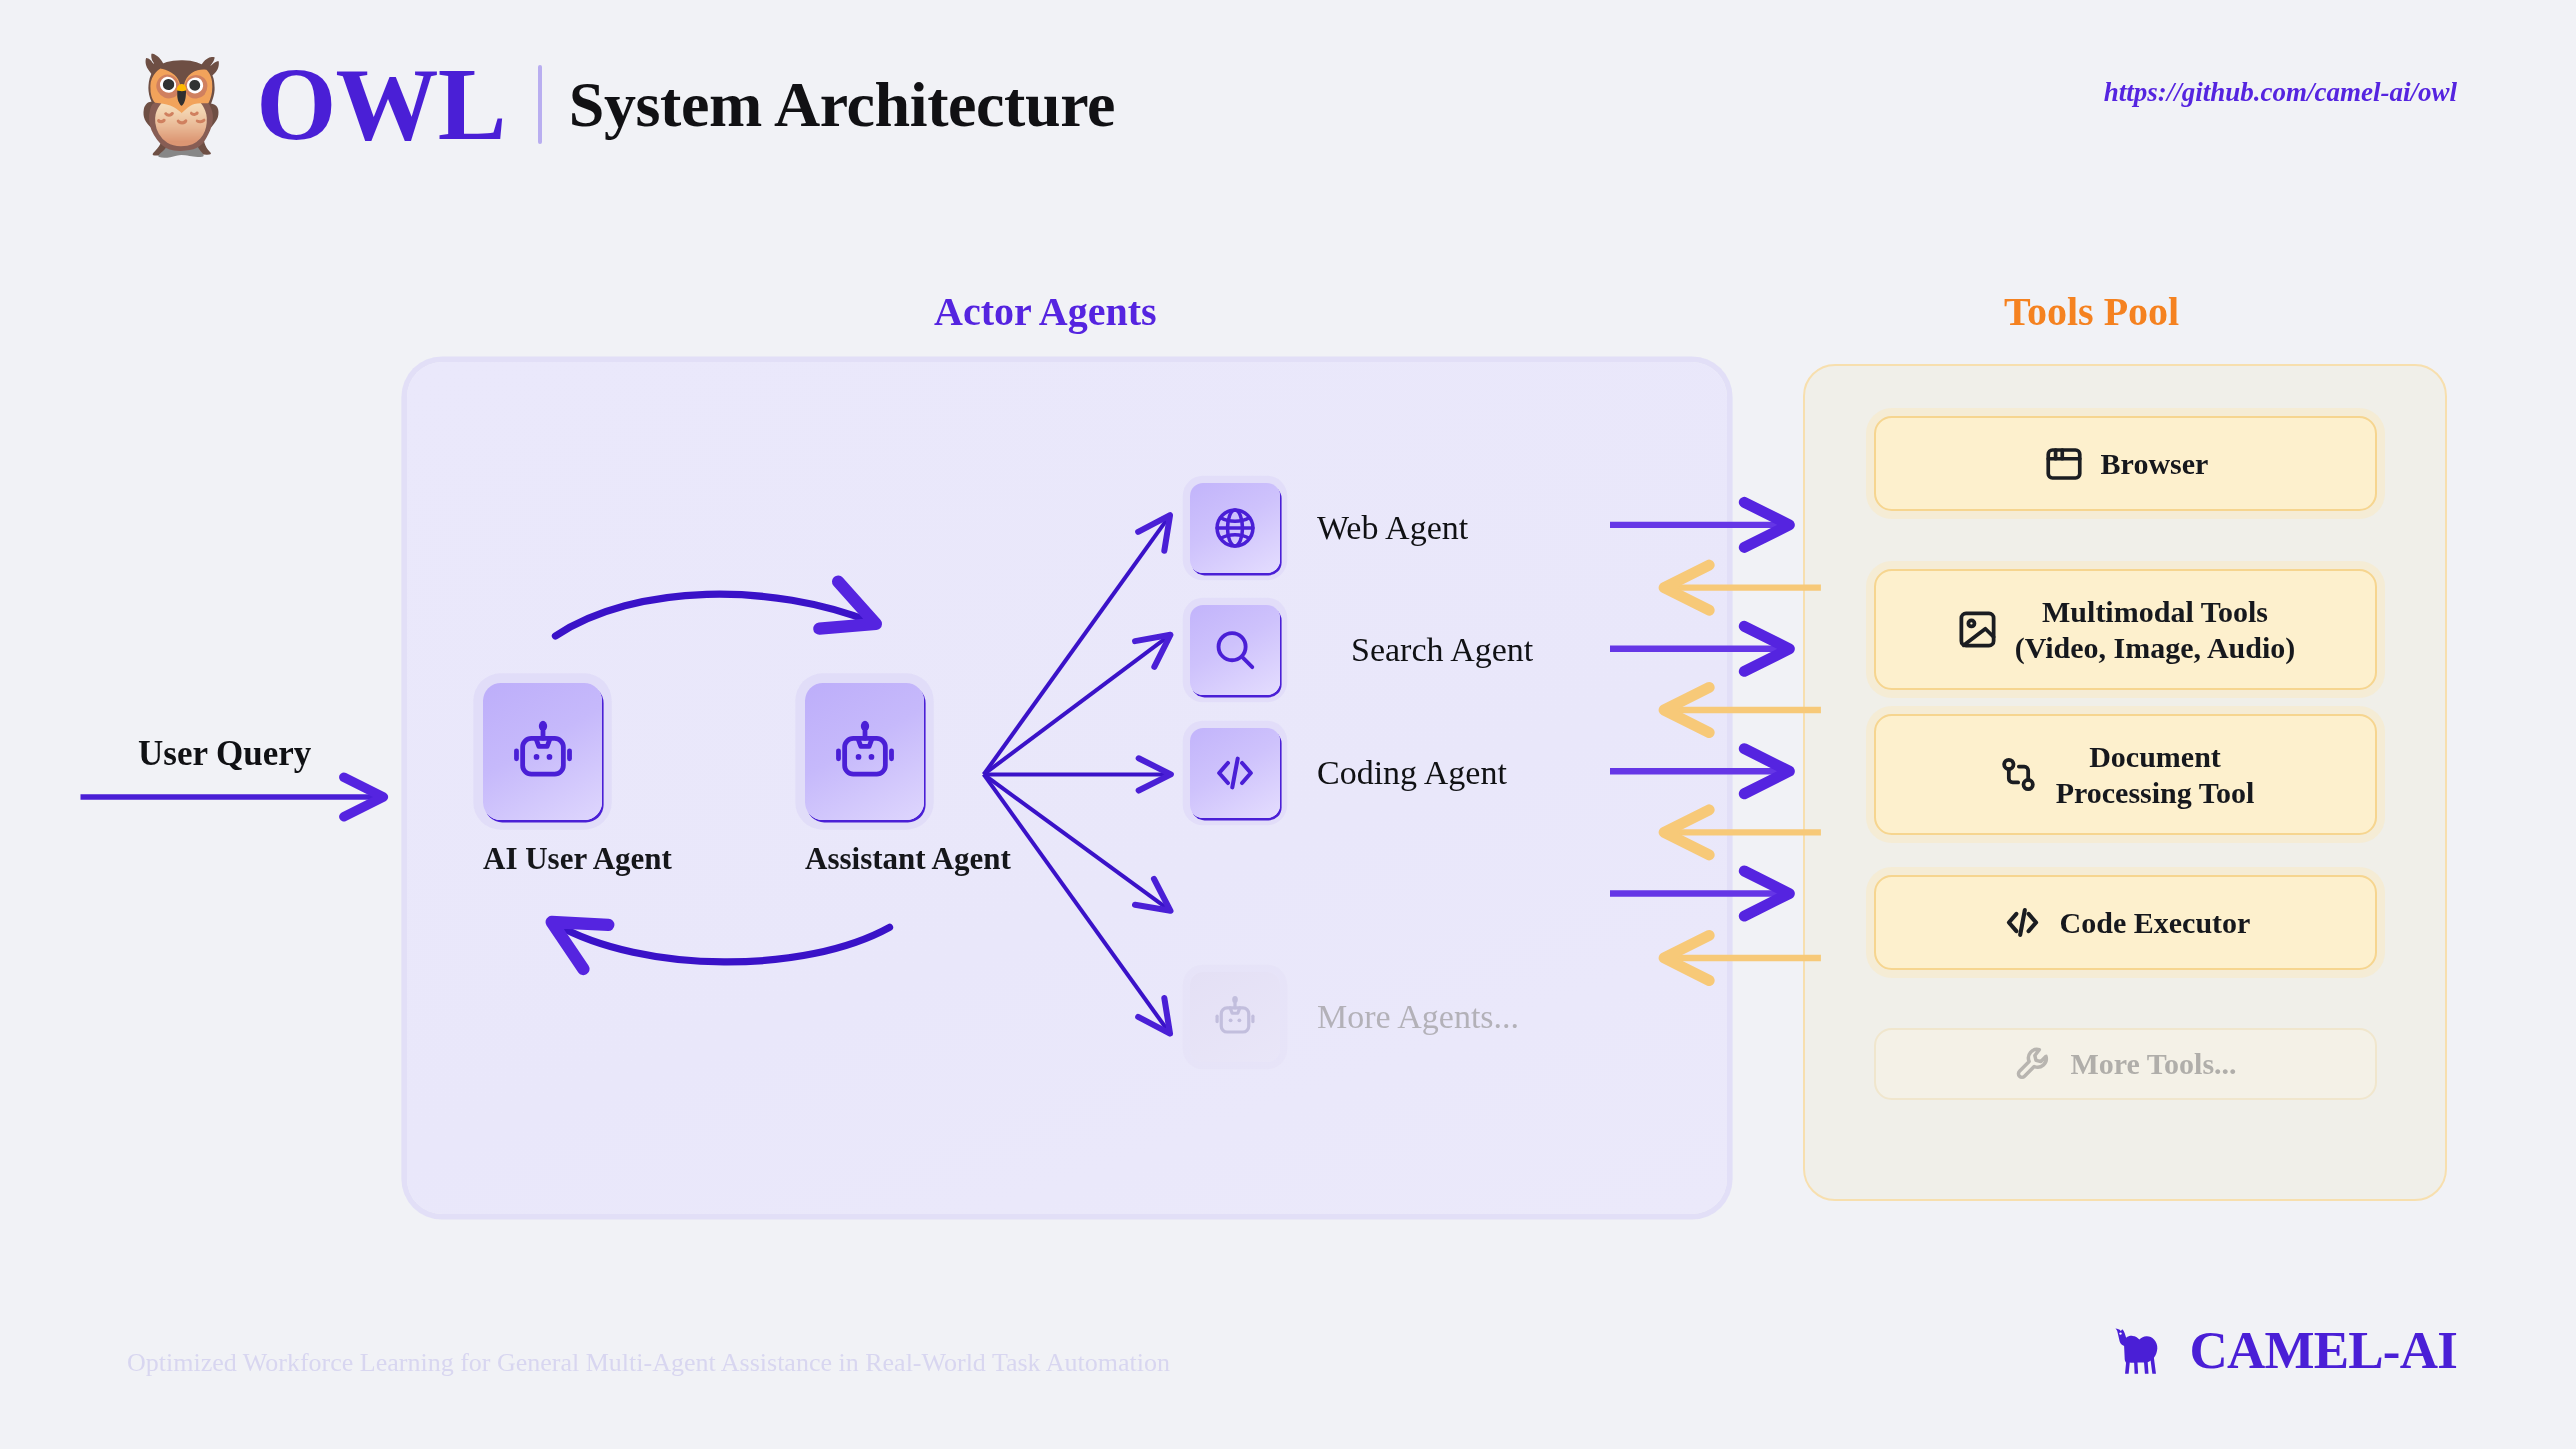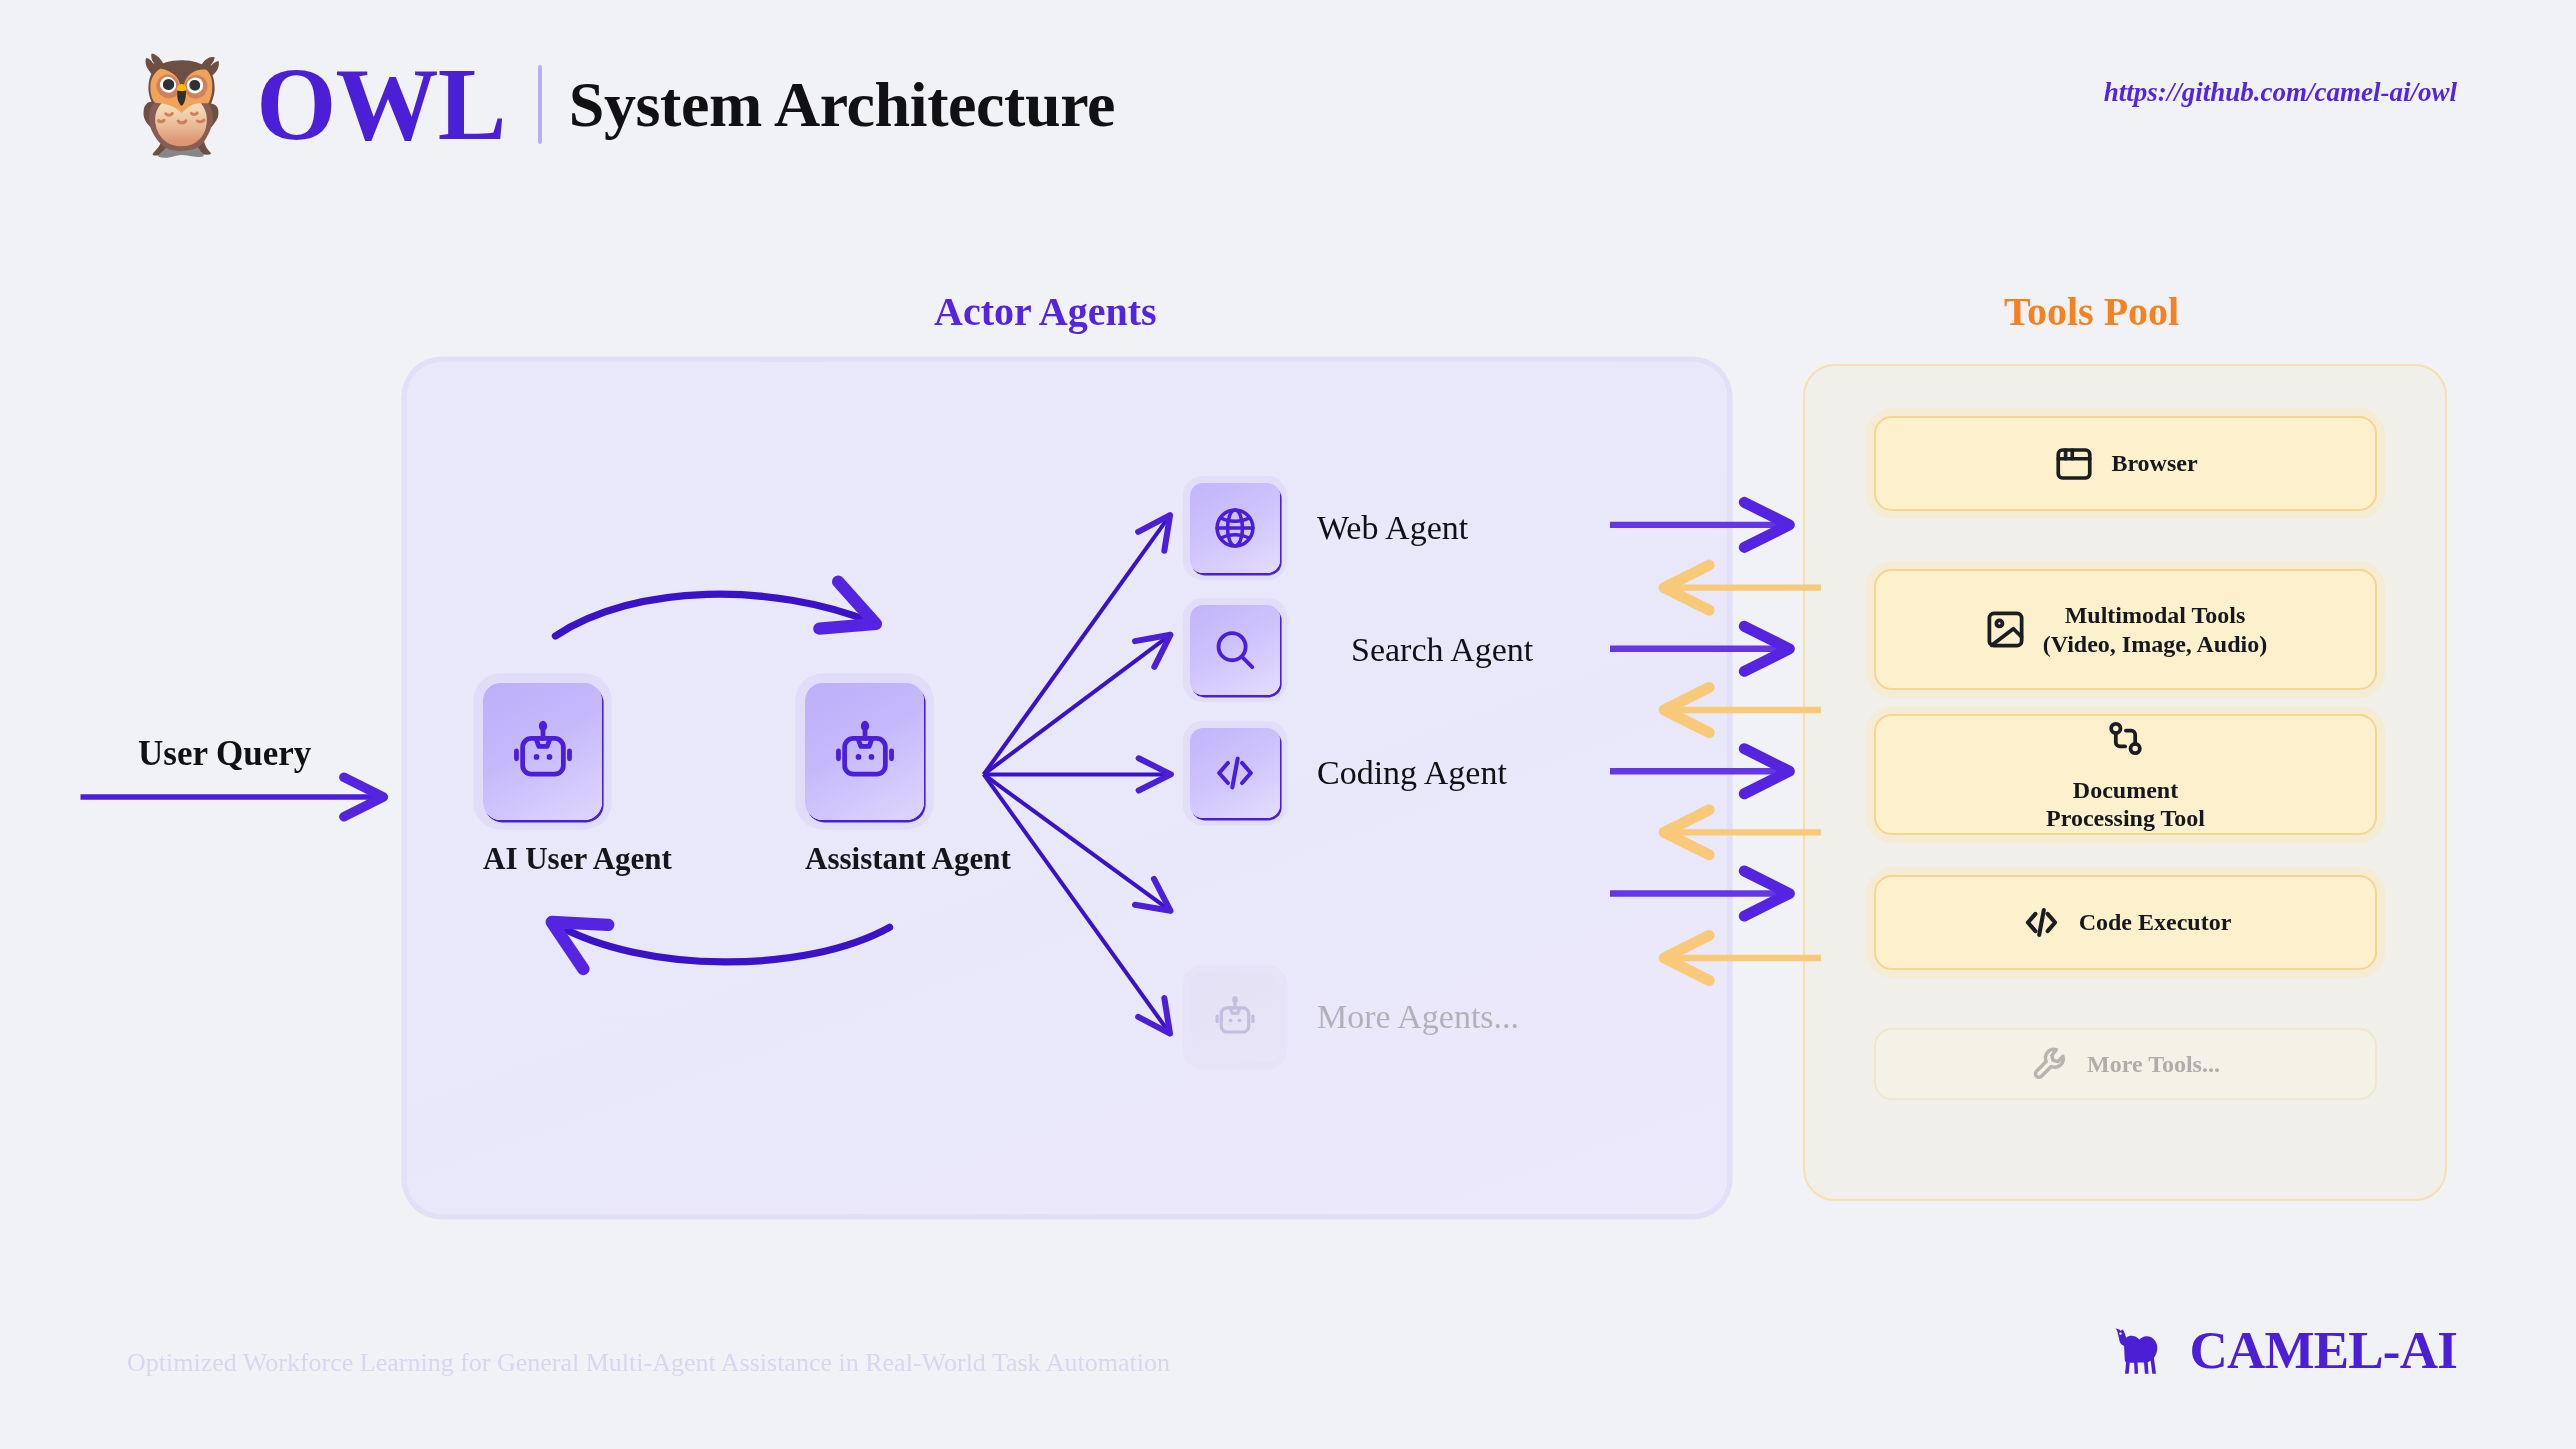--- a/index.html
+++ b/index.html
@@ -46,21 +46,21 @@
     position: absolute; left: 69px; width: 503px;
     background: #fdf0cd; border: 2.4px solid #f6d municipal;
     border: 2.4px solid #f6d58f; border-radius: 17.7px;
     box-shadow: 0 0 0 8px rgba(250,233,188,0.45);
     display: flex; align-items: center; justify-content: center; gap: 16px;
     color: #16181d;
   }
   .tool-card.muted {
     background: #f4f1e7; border-color: #f0e6cd; box-shadow: none; color: #b0aeaa;
   }
-  .tool-label { font-size: 24px; font-weight: 700; text-align: center; line-height: 1.18; }
+  .tool-label { font-size: 30px; font-weight: 700; text-align: center; line-height: 1.18; }
   .tool-icon { flex: 0 0 auto; display: flex; align-items: center; justify-content: center; }
 
   
   .big-node { position: absolute; }
   .big-tile {
     width: 119px; height: 137px; border-radius: 17.7px;
     background: linear-gradient(150deg, #bdaefa 0%, #c6b9fb 45%, #ded6fd 100%);
     box-shadow: 1.6px 2.4px 0 0 #4a1fd6, 0 0 0 9.7px rgba(214,208,247,0.45);
     display: flex; align-items: center; justify-content: center;
   }
@@ -129,21 +129,21 @@
           <circle cx="8.6" cy="8.6" r="1.7"></circle>
           <path d="M21 16.2l-4.6-4.6L4.3 20.8"></path>
         </svg>
       </span>
       <span class="tool-label">
         <span>Multimodal Tools</span><br>
         <span>(Video, Image, Audio)</span>
       </span>
     </div>
 
-    <div class="tool-card" id="tc2" style="top:348px;height:121px;flex-direction:column;">
+    <div class="tool-card" id="tc2" style="top:348px;height:121px;">
       <span class="tool-icon">
         <svg width="43" height="43" viewBox="0 0 24 24" fill="none" stroke="#1b1d21" stroke-width="2.1" stroke-linecap="round" stroke-linejoin="round">
           <circle cx="6.6" cy="6.4" r="2.6"></circle>
           <circle cx="17.4" cy="17.6" r="2.6"></circle>
           <path d="M6.6 9v5.2a2.2 2.2 0 0 0 2.2 2.2h3"></path>
           <path d="M17.4 15V9.8a2.2 2.2 0 0 0-2.2-2.2h-3"></path>
         </svg>
       </span>
       <span class="tool-label">
         <span>Document</span><br>

